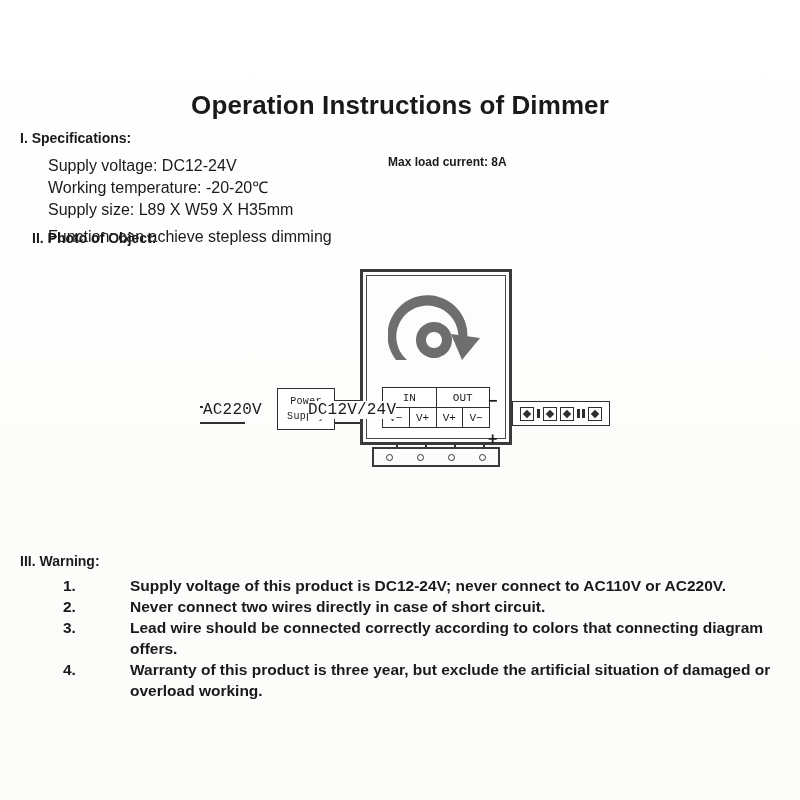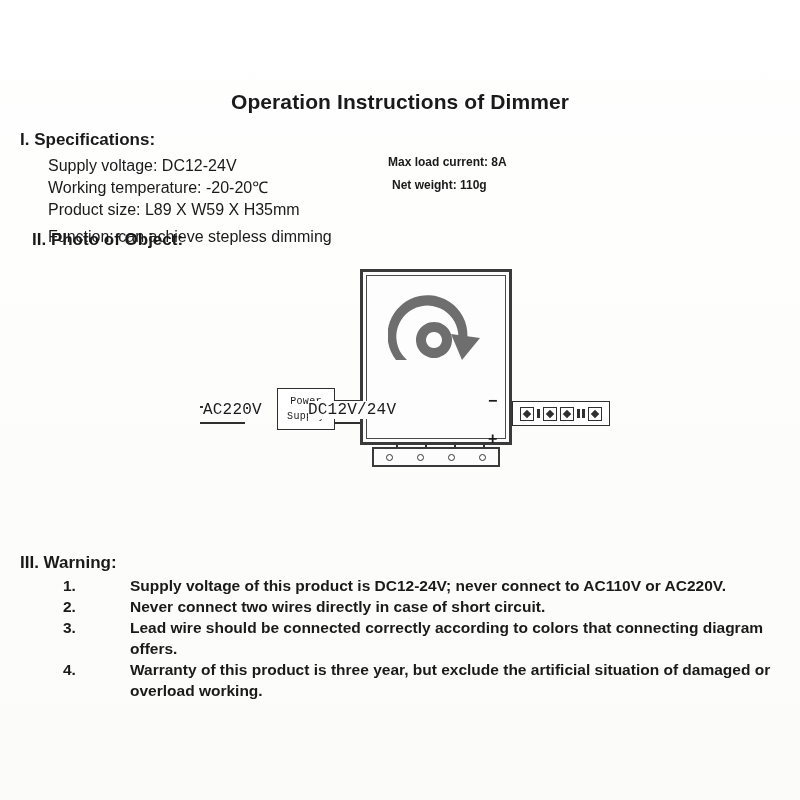--- a/index.html
+++ b/index.html
@@ -21,29 +21,29 @@
     background: linear-gradient(180deg, #ffffff 0%, #fdfdfc 45%, #fbfbfa 100%);
   }
 
   
   #title {
     position: absolute;
     top: 90px;
     left: 0;
     width: 800px;
     text-align: center;
-    font-size: 21px;
+    font-size: 26px;
     font-weight: bold;
     letter-spacing: 0.1px;
   }
 
   
   .section-heading {
     position: absolute;
-    font-size: 17px;
+    font-size: 14px;
     font-weight: bold;
     white-space: nowrap;
   }
   #spec-heading { top: 130px; left: 20px; }
   #photo-heading { top: 230px; left: 32px; }
   #warning-heading { top: 553px; left: 20px; }
 
   
   #spec-left {
     position: absolute;
@@ -266,27 +266,26 @@
 
 <div id="page">
 
   <div id="title">Operation Instructions of Dimmer</div>
 
   <div class="section-heading" id="spec-heading">I. Specifications:</div>
 
   <div id="spec-left">
     <div>Supply voltage: DC12-24V</div>
     <div>Working temperature: -20-20℃</div>
-    <div>Product size: L89 X W59 X H35mm</div>
+    <div>Supply size: L89 X W59 X H35mm</div>
     <div class="spec-gap">Function: can achieve stepless dimming</div>
   </div>
 
   <div id="spec-right">
     <div>Max load current: 8A</div>
-    <div class="indent">Net weight: 110g</div>
   </div>
 
   <div class="section-heading" id="photo-heading">II. Photo of Object:</div>
 
   <div id="diagram">
 
     <svg id="wires" viewBox="0 0 460 270">
       <g stroke="#2f2f2f" stroke-width="1.6" fill="none" shape-rendering="crispEdges">
 
         <line x1="0" y1="152" x2="45" y2="152"></line>
@@ -309,20 +308,34 @@
         <g fill="#6e6e6e">
 
           <path d="M8,66 A40,40 0 1,1 78,52 L70,47 A31,31 0 1,0 19,66 Z"></path>
 
           <path d="M63,40 L92,44 L74,66 Z"></path>
 
           <path d="M46,28 a18,18 0 1,0 0.01,0 Z M46,38 a8,8 0 1,1 -0.01,0 Z" fill-rule="evenodd"></path>
         </g>
       </svg>
 
+      <table id="io-table">
+        <tbody>
+            <tr>
+          <td colspan="2">IN</td>
+          <td colspan="2">OUT</td>
+        </tr>
+        <tr>
+          <td>V−</td>
+          <td>V+</td>
+          <td>V+</td>
+          <td>V−</td>
+        </tr>
+      </tbody>
+        </table>
     </div>
 
     <div class="dg" id="terminal-strip">
       <span class="screw"></span>
       <span class="screw"></span>
       <span class="screw"></span>
       <span class="screw"></span>
     </div>
 
     <div class="dg" id="psu-box">

